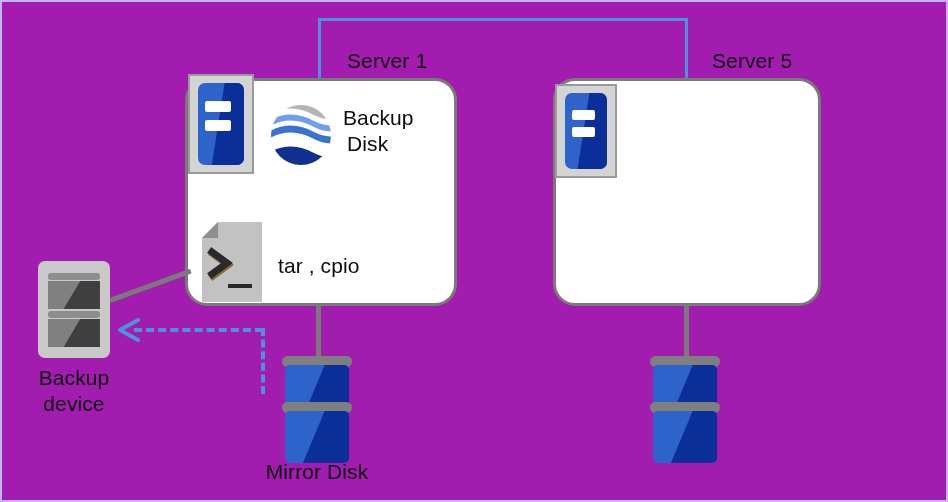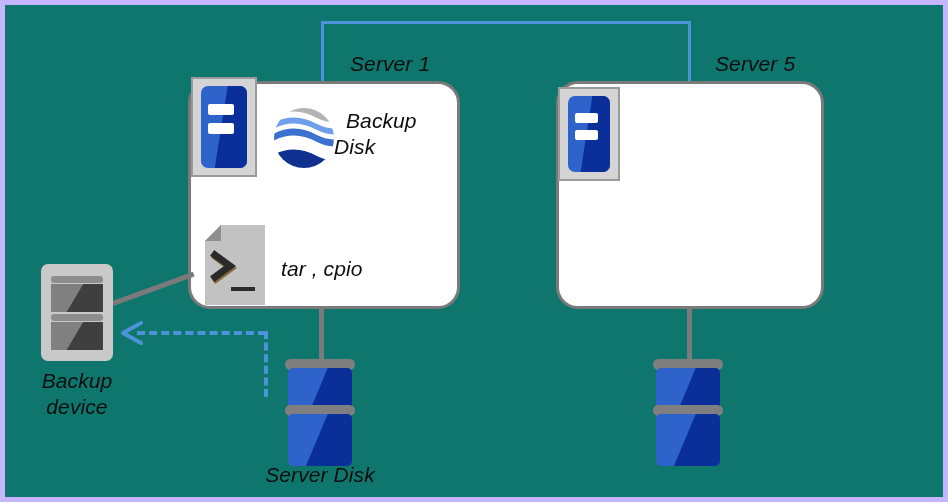--- a/index.html
+++ b/index.html
@@ -1,25 +1,24 @@
 <!DOCTYPE html>
 <html><head>
 <meta charset="utf-8">
 <style>
   html,body{margin:0;padding:0;background:#fff;}
   body{font-family:"Liberation Sans","DejaVu Sans",sans-serif;}
 
   #canvas{
     position:relative;
     width:948px;height:502px;
-    background:#0f766e;
-    border:5px solid #c4b5fd;
+    background:#a21caf;
+    border:2px solid #c4b5fd;
     box-sizing:border-box;
     overflow:hidden;
-    font-style:italic;
   }
 
   
   .label{
     position:absolute;
     color:#0d0d0d;
     font-size:21px;
     line-height:27px;
     white-space:pre;
     letter-spacing:.1px;
@@ -150,21 +149,21 @@
         <rect x="0" y="0" width="62" height="62" fill="#ffffff"></rect>
         <path d="M-6,14 C10,2 28,2 44,11 C52,15 60,17 70,14 L70,-8 L-6,-8 Z" fill="#b4b4b4"></path>
         <path d="M-6,26 C10,14 28,14 44,23 C52,27 60,29 70,26 L70,20 C60,23 52,21 44,17 C28,8 10,8 -6,20 Z" fill="#6f9fea"></path>
         <path d="M-6,38 C10,26 28,26 44,35 C52,39 60,41 70,38 L70,31 C60,34 52,32 44,28 C28,19 10,19 -6,31 Z" fill="#3c72cf"></path>
         <path d="M-6,52 C10,40 28,40 44,49 C52,53 60,55 70,52 L70,70 L-6,70 Z" fill="#10318f"></path>
       </g>
     </svg>
   </div>
 
   <div class="label" style="left:341px;top:102px;">Backup</div>
-  <div class="label" style="left:329px;top:128px;">Disk</div>
+  <div class="label" style="left:345px;top:128px;">Disk</div>
 
   <div class="script-icon" style="left:200px;top:220px;width:60px;height:80px;">
     <svg width="60" height="80" viewBox="0 0 60 80">
       <path d="M16,0 L60,0 L60,80 L0,80 L0,16 Z" fill="#c2c2c2"></path>
       <path d="M16,0 L16,16 L0,16 Z" fill="#8f8f8f"></path>
       <path d="M11,32 L26,43 L11,54" fill="none" stroke="#8a6a3a" stroke-width="7" stroke-linecap="square"></path>
       <path d="M10,30 L25,41 L10,52" fill="none" stroke="#2a2a2a" stroke-width="7" stroke-linecap="square"></path>
       <rect x="26" y="62" width="24" height="4" fill="#2a2a2a"></rect>
     </svg>
   </div>
@@ -187,21 +186,21 @@
 
   <div class="diagline" style="left:108px;top:296px;width:86px;transform:rotate(-20deg);"></div>
 
   <div class="disk-stack" style="left:280px;top:354px;width:70px;height:98px;">
     <div class="disk-cap" style="top:0;"></div>
     <div class="disk-body" style="top:9px;"></div>
     <div class="disk-cap" style="top:46px;"></div>
     <div class="disk-body" style="top:55px;"></div>
   </div>
 
-  <div class="label center" style="left:245px;top:456px;width:140px;">Server Disk</div>
+  <div class="label center" style="left:245px;top:456px;width:140px;">Mirror Disk</div>
 
   <div class="disk-stack" style="left:648px;top:354px;width:70px;height:98px;">
     <div class="disk-cap" style="top:0;"></div>
     <div class="disk-body" style="top:9px;"></div>
     <div class="disk-cap" style="top:46px;"></div>
     <div class="disk-body" style="top:55px;"></div>
   </div>
 
   <div class="backup-icon" style="left:36px;top:259px;width:72px;height:97px;">
     <div class="bk-cap" style="top:12px;"></div>

